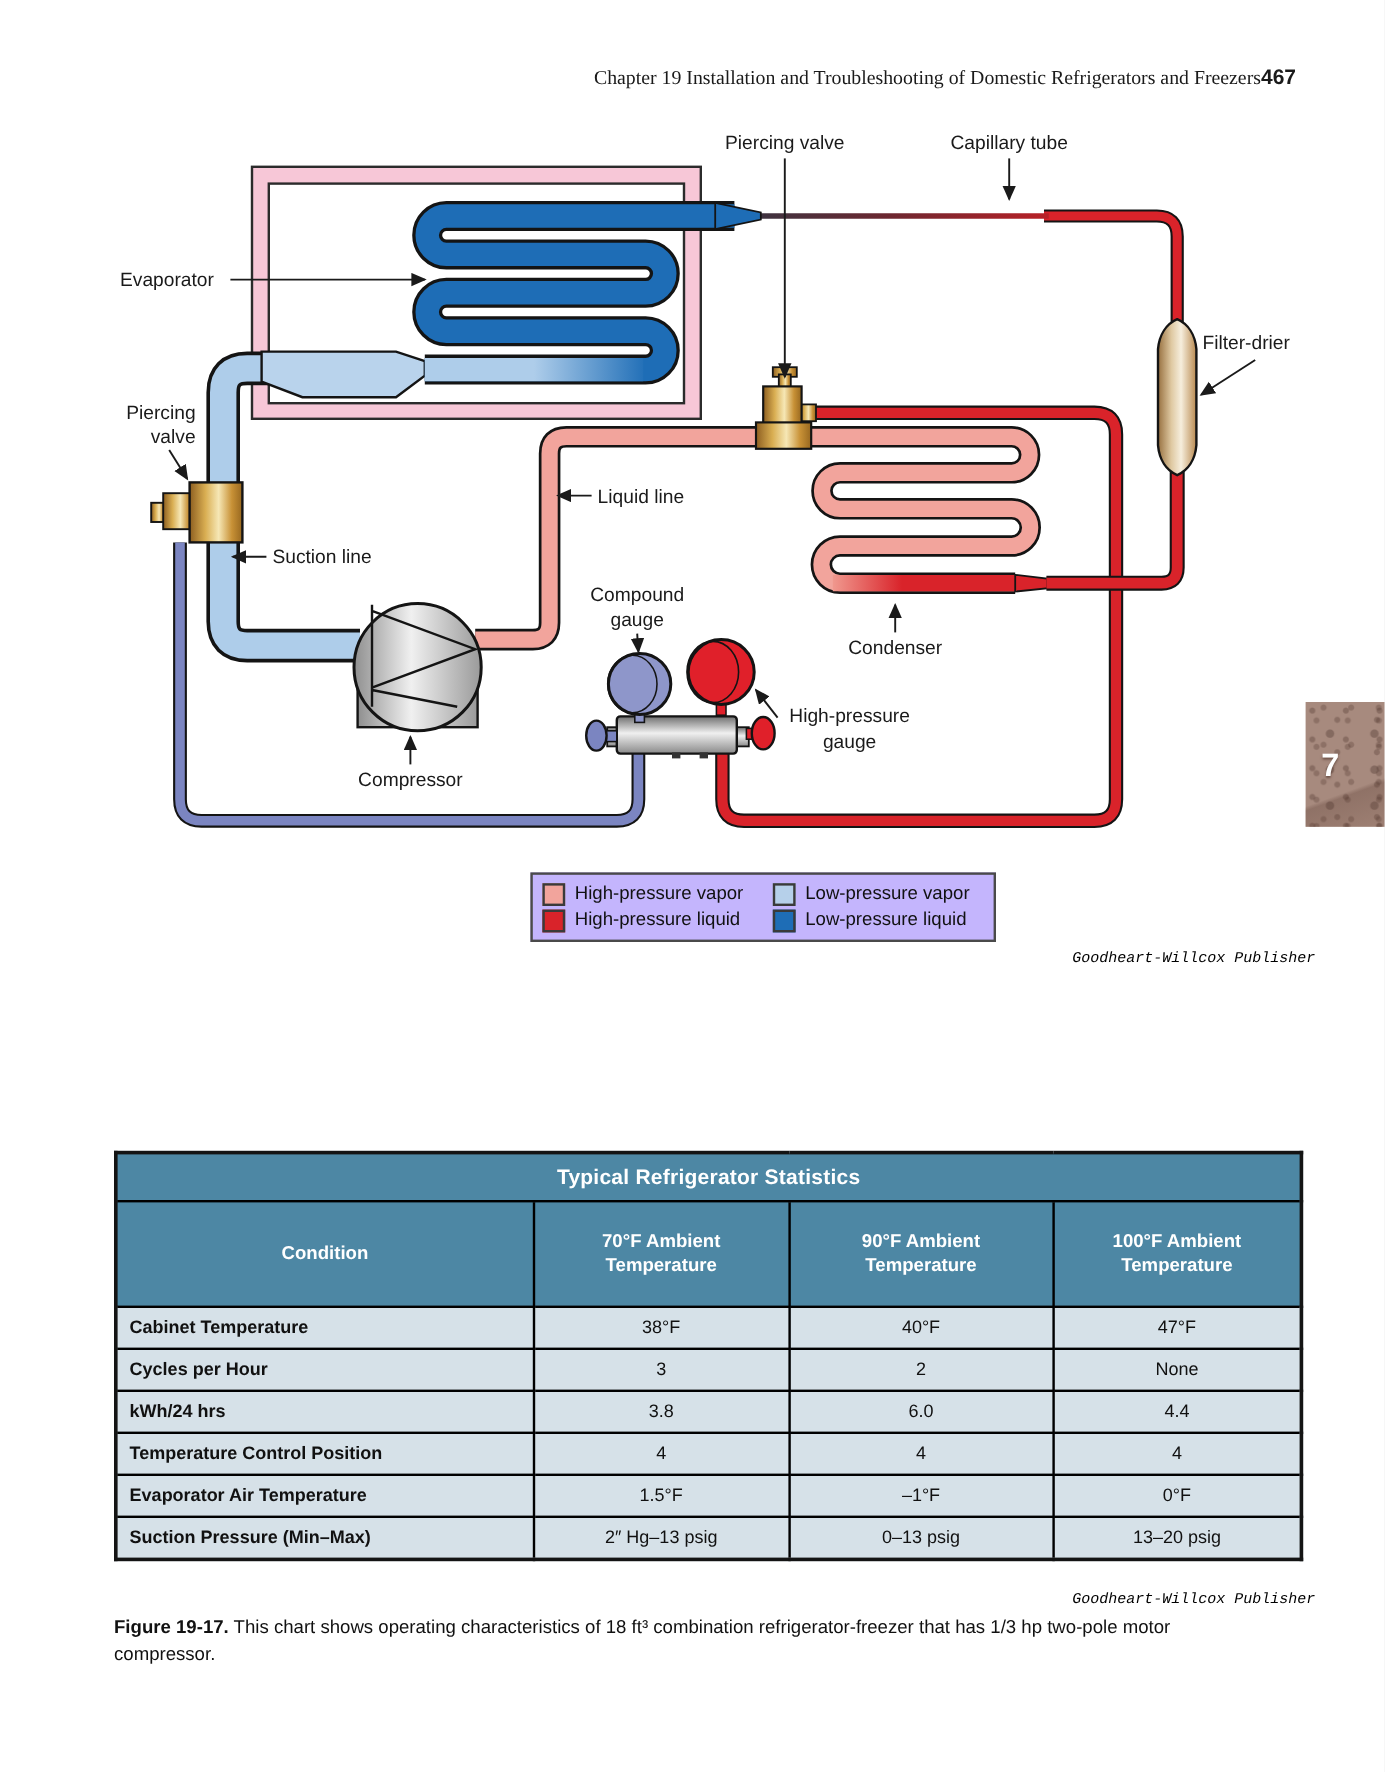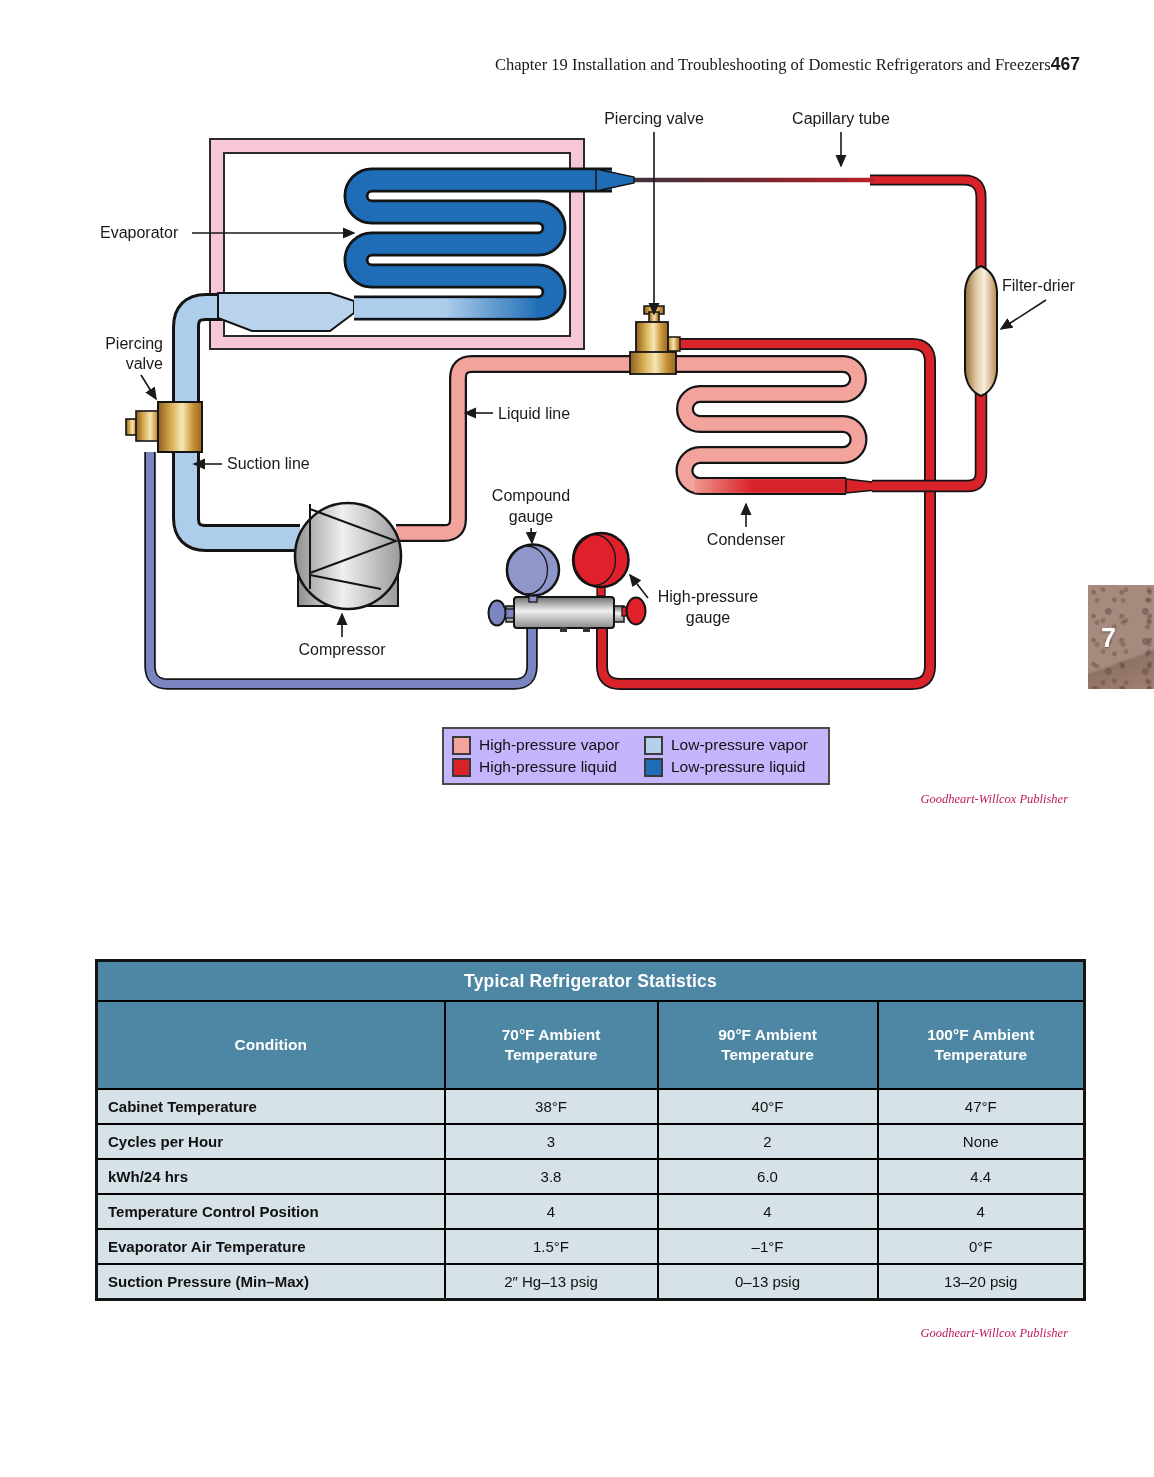--- a/index.html
+++ b/index.html
@@ -17,22 +17,22 @@
 
   
   .legend{position:absolute;left:402px;top:727px;width:368px;height:44px;
         border:2px solid #4a4a4a;background:#c4b5fd;display:grid;
         grid-template-columns:192px 1fr;grid-template-rows:1fr 1fr;
         padding:5px 8px;align-items:center;margin-left:40px;}
   .legend-item{display:flex;align-items:center;gap:8px;font-size:15.5px;color:#111;}
   .swatch{width:15px;height:15px;border:2px solid #3a3a3a;flex:0 0 auto;}
 
   
-  .credit{position:absolute;right:86px;font-style:italic;font-size:12.5px;color:#be185d;
-        font-family:Liberation Serif, serif;}
+  .credit{position:absolute;right:58px;font-style:italic;font-size:12.5px;color:#000000;
+        font-family:Liberation Mono, monospace;}
   .credit-1{top:792px;} .credit-2{top:1326px;}
   .caption{position:absolute;left:95px;width:950px;font-size:15.5px;line-height:1.4;color:#111;}
   .caption-1{top:810px;} .caption-2{top:1346px;}
   .caption b{font-weight:bold;}
 
   
   .stat-table-wrap{position:absolute;left:95px;top:959px;width:988px;}
   table.stat{border-collapse:collapse;width:988px;table-layout:fixed;
         border:3px solid #141414;background:#d6e1e8;}
   table.stat th,table.stat td{border:2px solid #000000;}
@@ -304,18 +304,22 @@
         <td class="rowlabel">Suction Pressure (Min–Max)</td>
         <td class="val">2″ Hg–13 psig</td>
         <td class="val">0–13 psig</td>
         <td class="val">13–20 psig</td>
       </tr>
     </tbody>
       </table>
   </div>
 
   <div class="credit credit-2">Goodheart-Willcox Publisher</div>
+  <div class="caption caption-2">
+    <b>Figure 19-17.</b>
+    <span>This chart shows operating characteristics of 18 ft³ combination refrigerator-freezer that has 1/3 hp two-pole motor compressor.</span>
+  </div>
 
   <div class="chapter-tab">
     <span class="num">7</span>
   </div>
 
 </div>
 
 </body></html>

